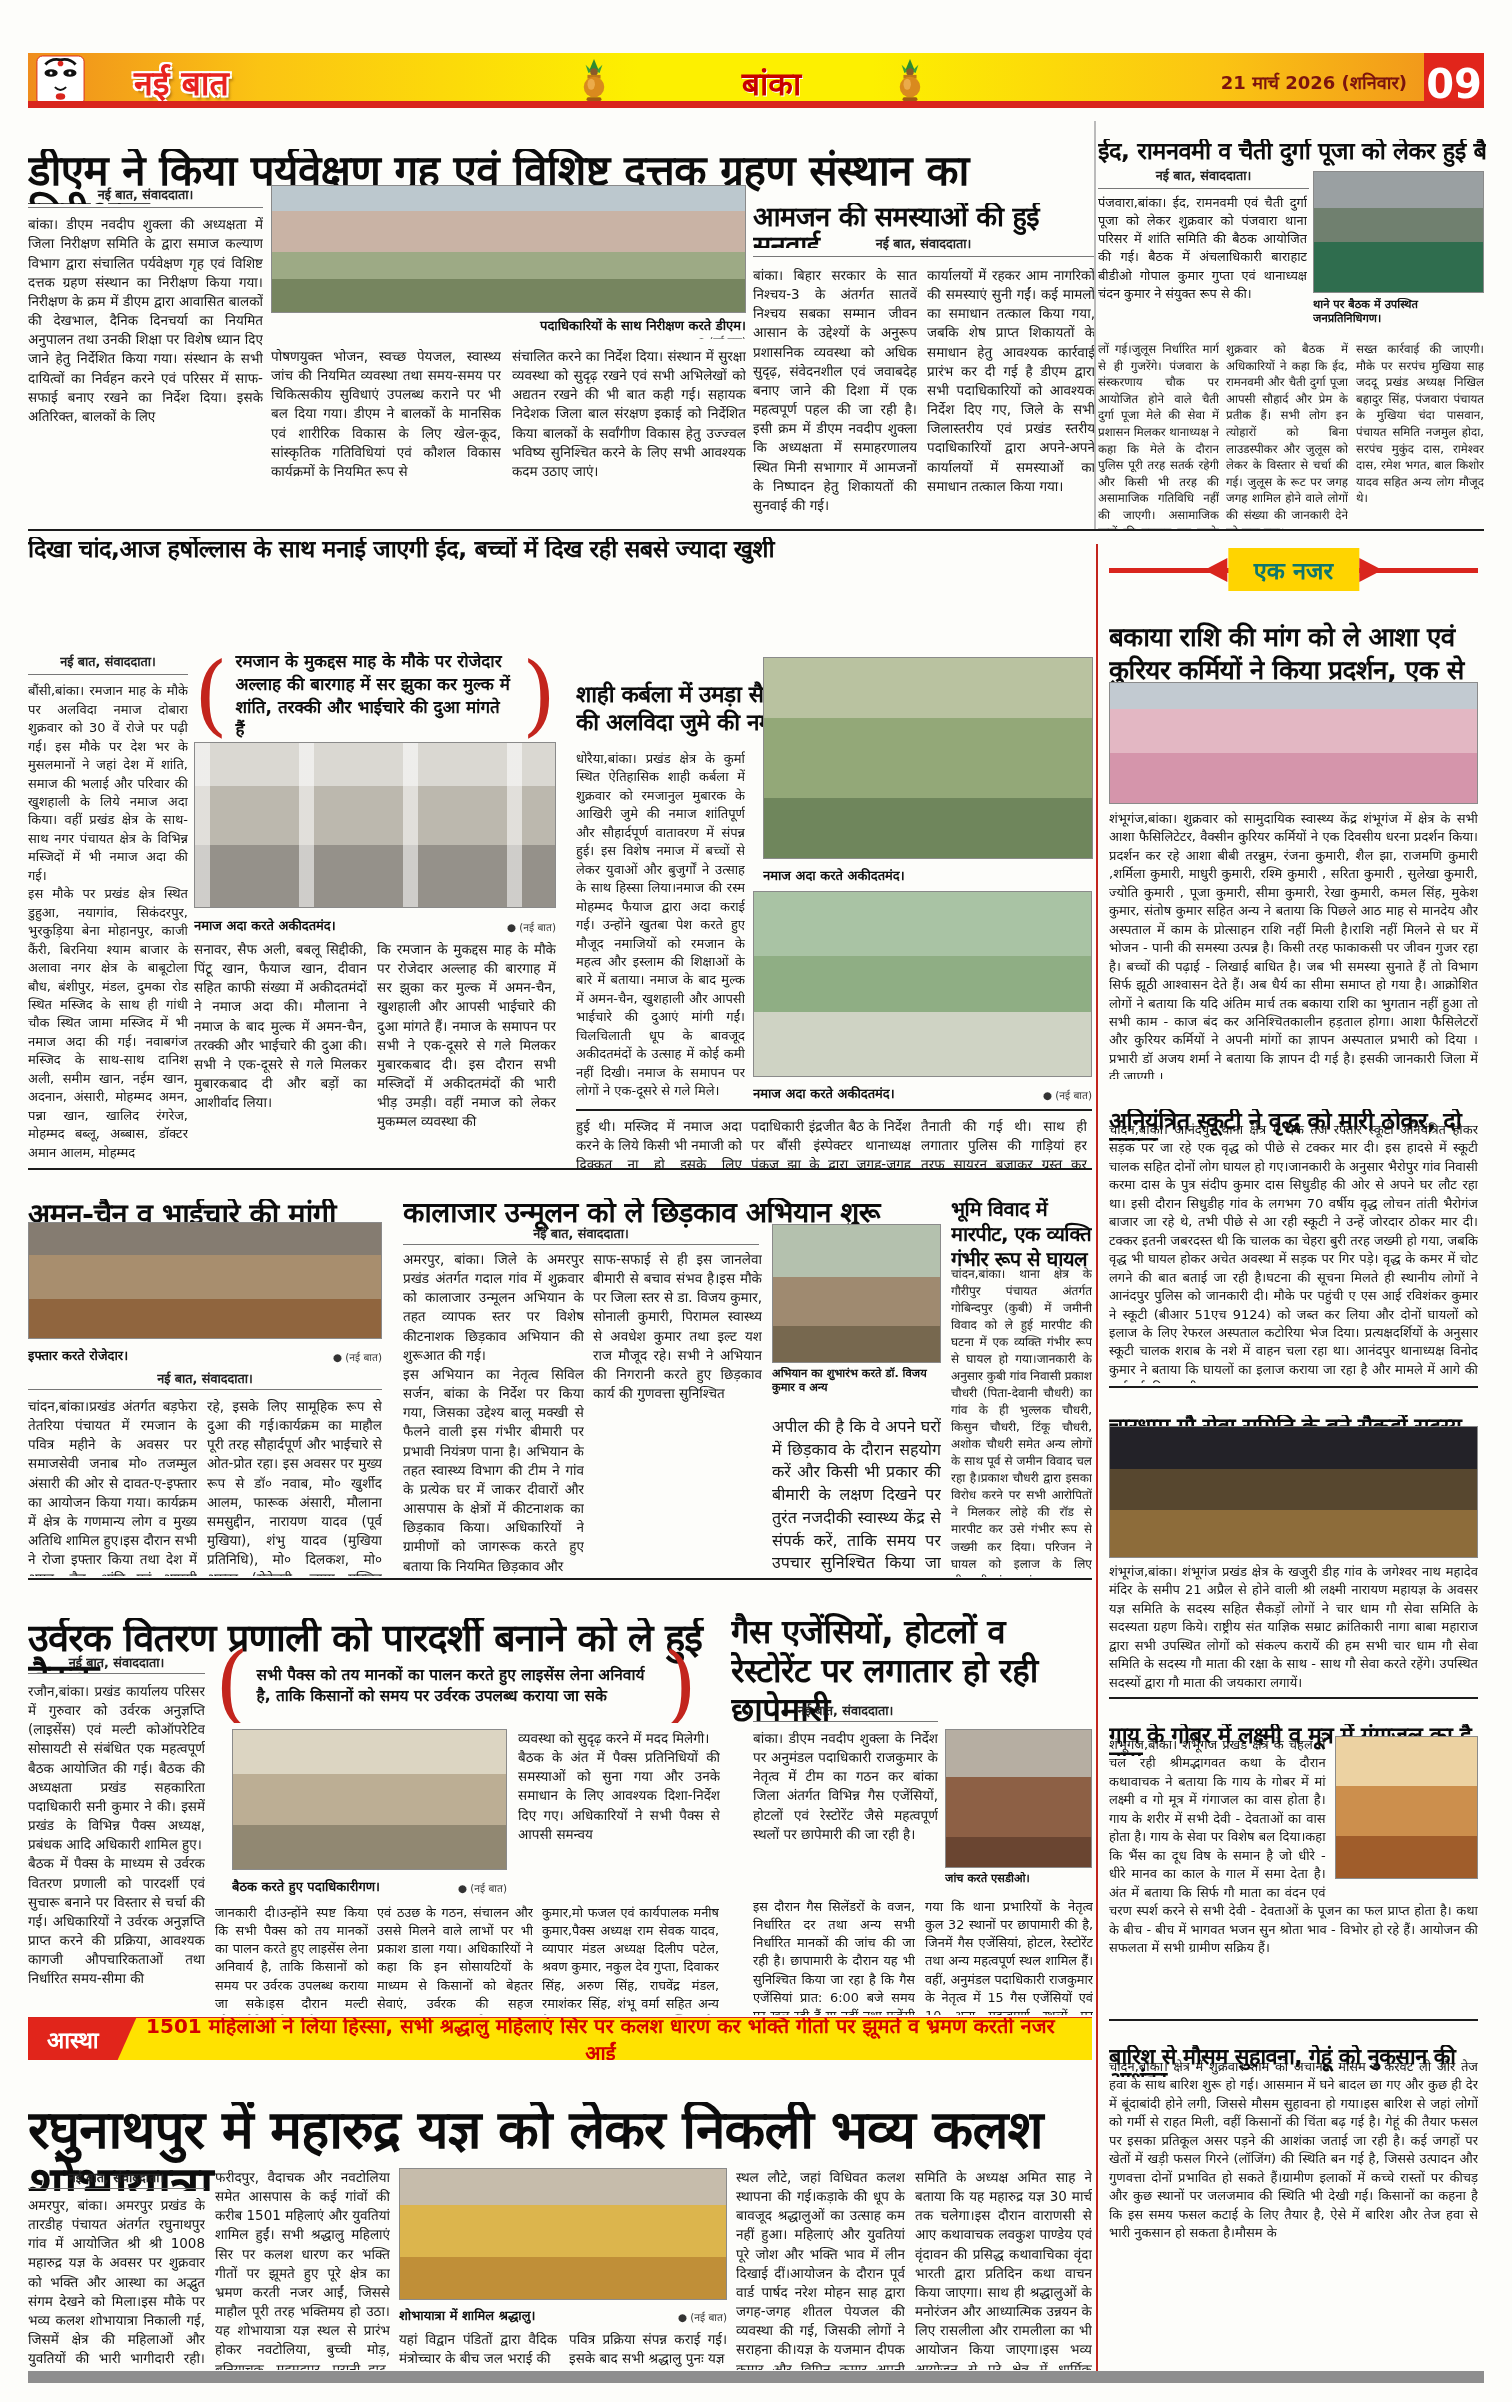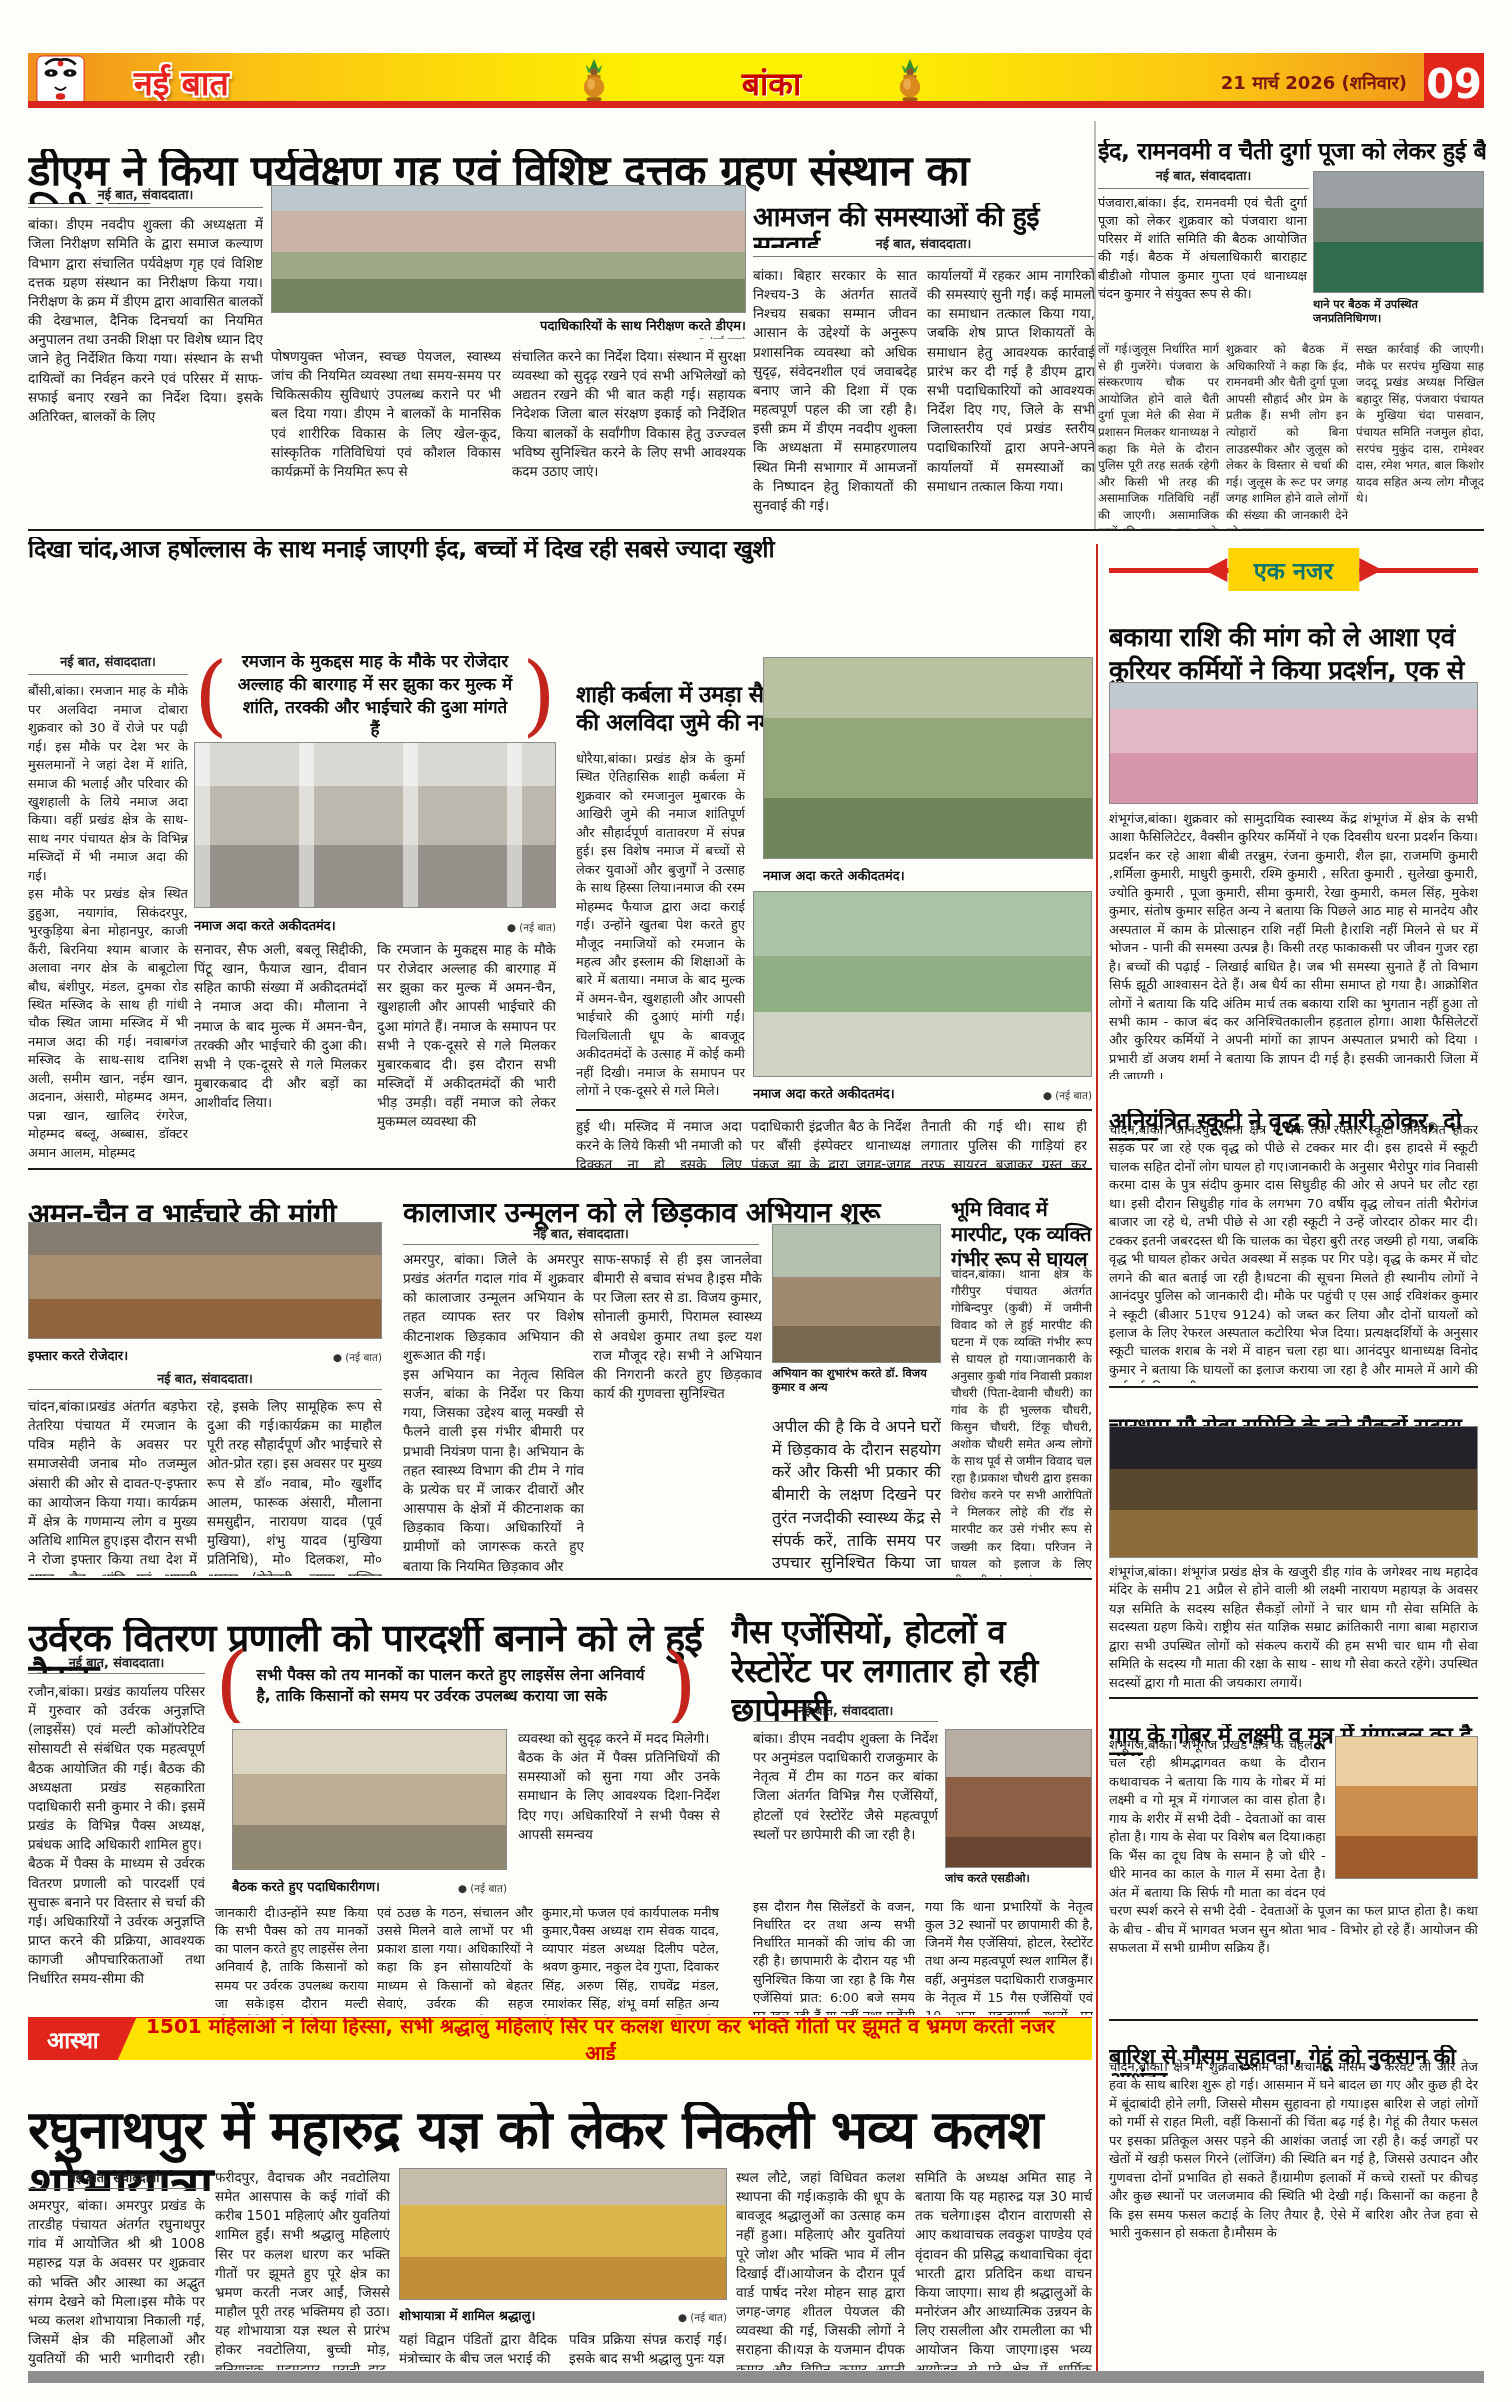--- a/index.html
+++ b/index.html
@@ -130,21 +130,21 @@
 
   <div class="abs rule" style="left:28px;top:529px;width:1456px;height:1.9px;"></div>
 
   <div class="abs hl" style="left:28px;top:537px;width:1064px;height:30px;font-size:23.5px;">दिखा चांद,आज हर्षोल्लास के साथ मनाई जाएगी ईद, बच्चों में दिख रही सबसे ज्यादा खुशी</div>
 
   <div class="abs" style="left:28px;top:652px;width:160px;height:514px;">
     <div class="byl">नई बात, संवाददाता।</div>
     <div class="bt" style="margin-top:7.5px;font-size:13px;">बौंसी,बांका। रमजान माह के मौके पर अलविदा नमाज दोबारा शुक्रवार को 30 वें रोजे पर पढ़ी गई। इस मौके पर देश भर के मुसलमानों ने जहां देश में शांति, समाज की भलाई और परिवार की खुशहाली के लिये नमाज अदा किया। वहीं प्रखंड क्षेत्र के साथ-साथ नगर पंचायत क्षेत्र के विभिन्न मस्जिदों में भी नमाज अदा की गई।
 इस मौके पर प्रखंड क्षेत्र स्थित डुहुआ, नयागांव, सिकंदरपुर, भुरकुड़िया बेना मोहानपुर, काजी कैंरी, बिरनिया श्याम बाजार के अलावा नगर क्षेत्र के बाबूटोला बौध, बंशीपुर, मंडल, दुमका रोड स्थित मस्जिद के साथ ही गांधी चौक स्थित जामा मस्जिद में भी नमाज अदा की गई। नवाबगंज मस्जिद के साथ-साथ दानिश अली, समीम खान, नईम खान, अदनान, अंसारी, मोहम्मद अमन, पन्ना खान, खालिद रंगरेज, मोहम्मद बब्लू, अब्बास, डॉक्टर अमान आलम, मोहम्मद</div>
   </div>
-  <div class="abs q" style="left:194px;top:652px;width:362px;height:87px;text-align:center;">
+  <div class="abs q" style="left:194px;top:652px;width:362px;height:87px;">
     <span class="qt">रमजान के मुकद्दस माह के मौके पर रोजेदार अल्लाह की बारगाह में सर झुका कर मुल्क में शांति, तरक्की और भाईचारे की दुआ मांगते हैं</span>
   </div>
   <div class="abs photo ph-mosque" style="left:194px;top:742px;width:362px;height:166px;"></div>
   <div class="abs cap" style="left:194px;top:911px;width:362px;height:22.6px;">
     <span>नमाज अदा करते अकीदतमंद।</span>
     <span class="credit">● (नई बात)</span>
   </div>
   <div class="abs bt" style="left:194px;top:940px;width:173px;height:226px;">सनावर, सैफ अली, बबलू सिद्दीकी, पिंटू खान, फैयाज खान, दीवान सहित काफी संख्या में अकीदतमंदों ने नमाज अदा की। मौलाना ने नमाज के बाद मुल्क में अमन-चैन, तरक्की और भाईचारे की दुआ की। सभी ने एक-दूसरे से गले मिलकर मुबारकबाद दी और बड़ों का आशीर्वाद लिया।</div>
   <div class="abs bt" style="left:377px;top:940px;width:179px;height:226px;">कि रमजान के मुकद्दस माह के मौके पर रोजेदार अल्लाह की बारगाह में सर झुका कर मुल्क में अमन-चैन, खुशहाली और आपसी भाईचारे की दुआ मांगते हैं। नमाज के समापन पर सभी ने एक-दूसरे से गले मिलकर मुबारकबाद दी। इस दौरान सभी मस्जिदों में अकीदतमंदों की भारी भीड़ उमड़ी। वहीं नमाज को लेकर मुकम्मल व्यवस्था की</div>
 

